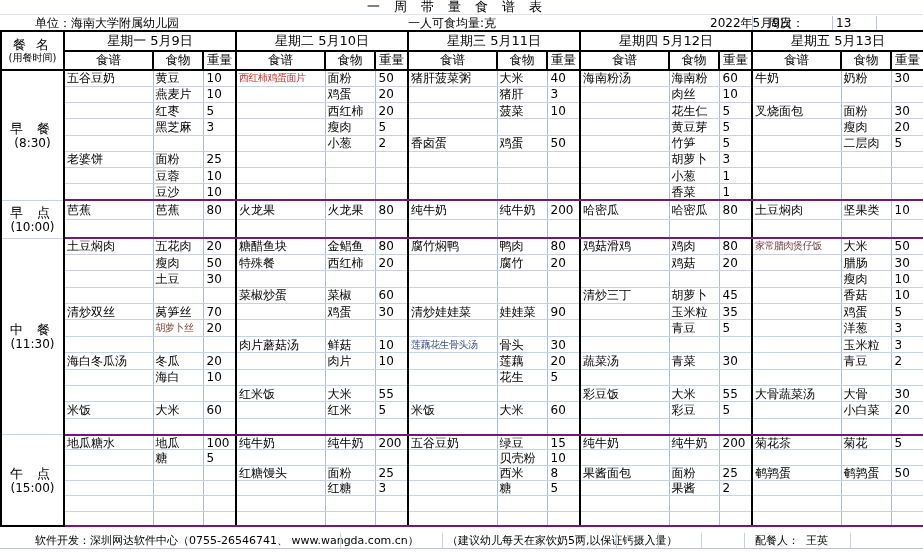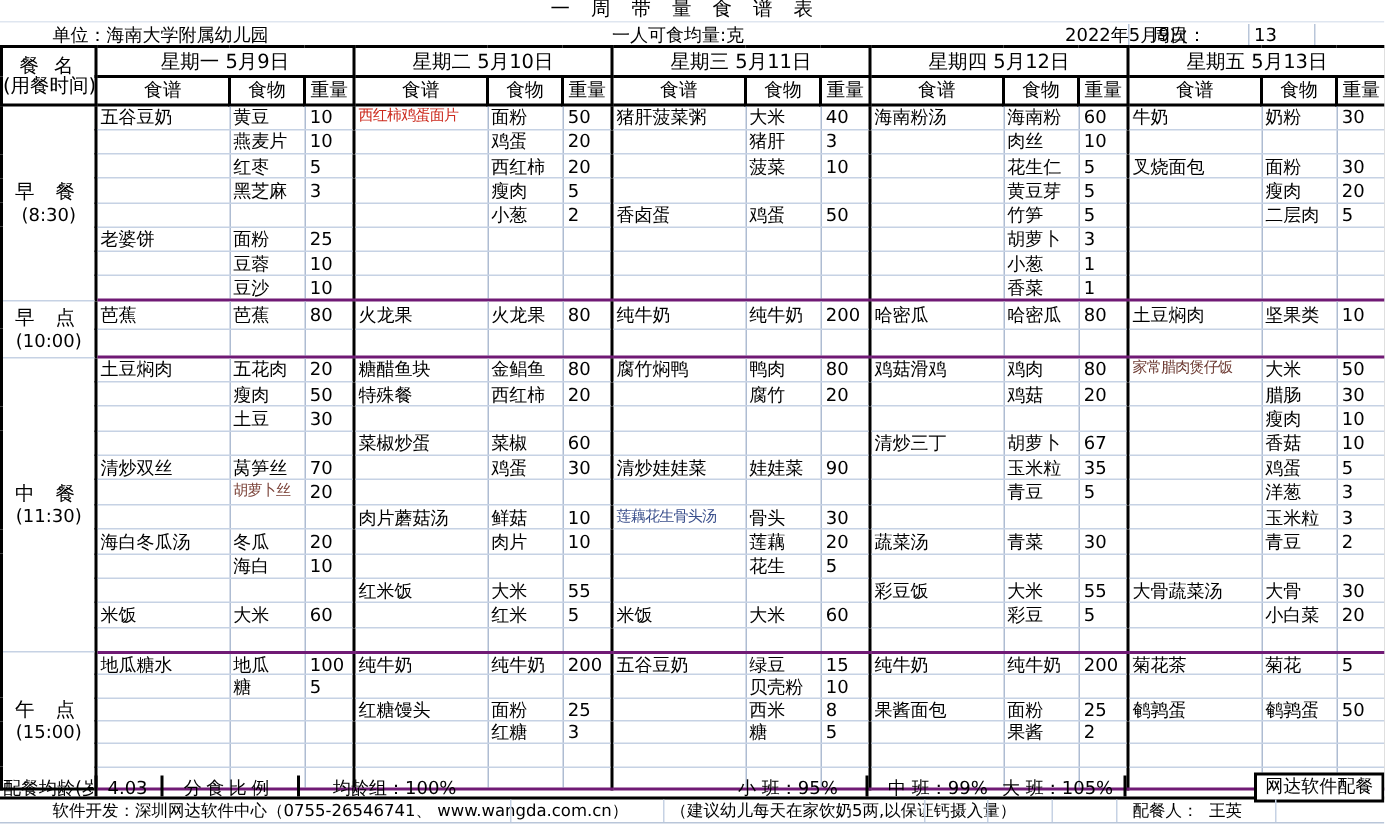--- a/index.html
+++ b/index.html
@@ -12,21 +12,21 @@
   .inforow .abs{position:absolute;top:0;white-space:nowrap;}
   .ivline{position:absolute;top:1px;bottom:1px;width:1px;background:#b9c6d9;}
   table.menu{position:absolute;top:30px;left:0;width:923px;border-collapse:collapse;table-layout:fixed;
              border:2px solid #000;}
   th,td{padding:0;margin:0;font-weight:normal;overflow:hidden;white-space:nowrap;vertical-align:middle;}
   th{border:2px solid #000;text-align:center;}
   tr.hrow1{height:13px;} tr.hrow1 th{font-size:13px;}
   tr.hrow2{height:15px;} tr.hrow2 th{font-size:12.5px;}
   th.corner{border:2px solid #000;margin-top:25px;}
   .cl1{font-size:13px;letter-spacing:3px;line-height:14px;}
-  .cl2{font-size:13px;line-height:12px;}
+  .cl2{font-size:10px;line-height:12px;}
   td{border-right:1px solid #aebcd2;border-bottom:1px solid #c6d2e4;font-size:12px;line-height:1;}
   td.dish{padding-left:2px;} td.food{padding-left:2px;}
   td.wt{padding-left:3px;border-right:2px solid #000;}
   td.mlabel{border-right:2px solid #000;text-align:center;}
   tr.seclast td{border-bottom:2px solid #701a75;}
   tr.sec0{height:16.25px;} tr.sec1{height:19px;} tr.sec2{height:16.4px;} tr.sec3{height:15.3px;}
   .mname{font-size:13px;letter-spacing:5px;line-height:15px;}
   .mtime{font-size:12px;line-height:14px;}
   .sm{font-size:10px;letter-spacing:-0.5px;}
   .summary{position:absolute;top:517px;left:0;width:923px;height:16px;font-size:12px;line-height:16px;
@@ -345,21 +345,21 @@
           <td class="food"></td>
           <td class="wt"></td>
           <td class="dish">菜椒炒蛋</td>
           <td class="food">菜椒</td>
           <td class="wt">60</td>
           <td class="dish"></td>
           <td class="food"></td>
           <td class="wt"></td>
           <td class="dish">清炒三丁</td>
           <td class="food">胡萝卜</td>
-          <td class="wt">67</td>
+          <td class="wt">45</td>
           <td class="dish"></td>
           <td class="food">香菇</td>
           <td class="wt">10</td>
         </tr>
         <tr class="sec2">
           <td class="dish">清炒双丝</td>
           <td class="food">莴笋丝</td>
           <td class="wt">70</td>
           <td class="dish"></td>
           <td class="food">鸡蛋</td>
@@ -595,35 +595,20 @@
           <td class="dish"></td>
           <td class="food"></td>
           <td class="wt"></td>
           <td class="dish"></td>
           <td class="food"></td>
           <td class="wt"></td>
         </tr>
       </tbody>
     </table>
 
-  <div class="summary">
-    <span class="abs" style="left:2px;width:60px;overflow:hidden">配餐均龄(岁</span>
-    <span class="abs" style="left:63px;width:44px;text-align:center">4.03</span>
-    <span class="abs" style="left:107px;width:91px;text-align:center;letter-spacing:3px">分食比例</span>
-    <span class="abs" style="left:222px">均龄组：100%</span>
-    <span class="abs" style="left:492px">小  班：95%</span>
-    <span class="abs" style="left:592px">中  班：99%</span>
-    <span class="abs" style="left:668px">大  班：105%</span>
-    <span class="vline" style="left:63px"></span>
-    <span class="vline" style="left:107px"></span>
-    <span class="vline" style="left:198px"></span>
-    <span class="vline" style="left:577px"></span>
-    <span class="vline" style="left:749px"></span>
-    <span class="swbox">网达软件配餐</span>
-  </div>
 
   <div class="footer">
     <span class="abs" style="left:35px">软件开发：深圳网达软件中心（0755-26546741、  www.wangda.com.cn）</span>
     <span class="abs" style="left:447px">（建议幼儿每天在家饮奶5两,以保证钙摄入量）</span>
     <span class="abs" style="left:755px">配餐人：</span>
     <span class="abs" style="left:806px">王英</span>
     <span class="fvline" style="left:340px"></span>
     <span class="fvline" style="left:442px"></span>
     <span class="fvline" style="left:616px"></span>
     <span class="fvline" style="left:658px"></span>

